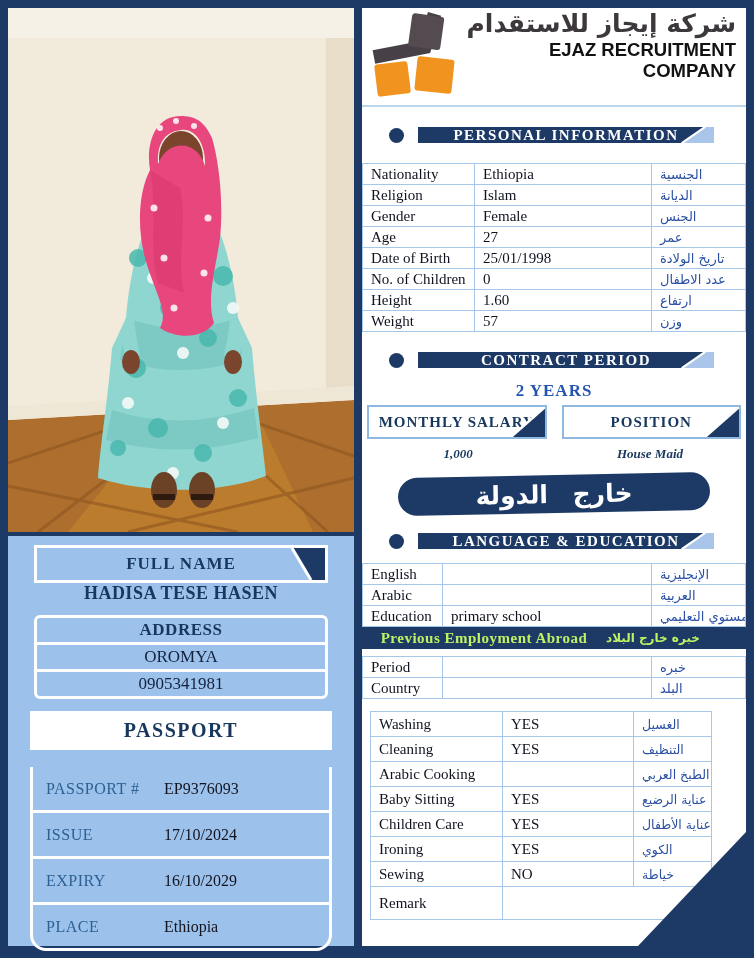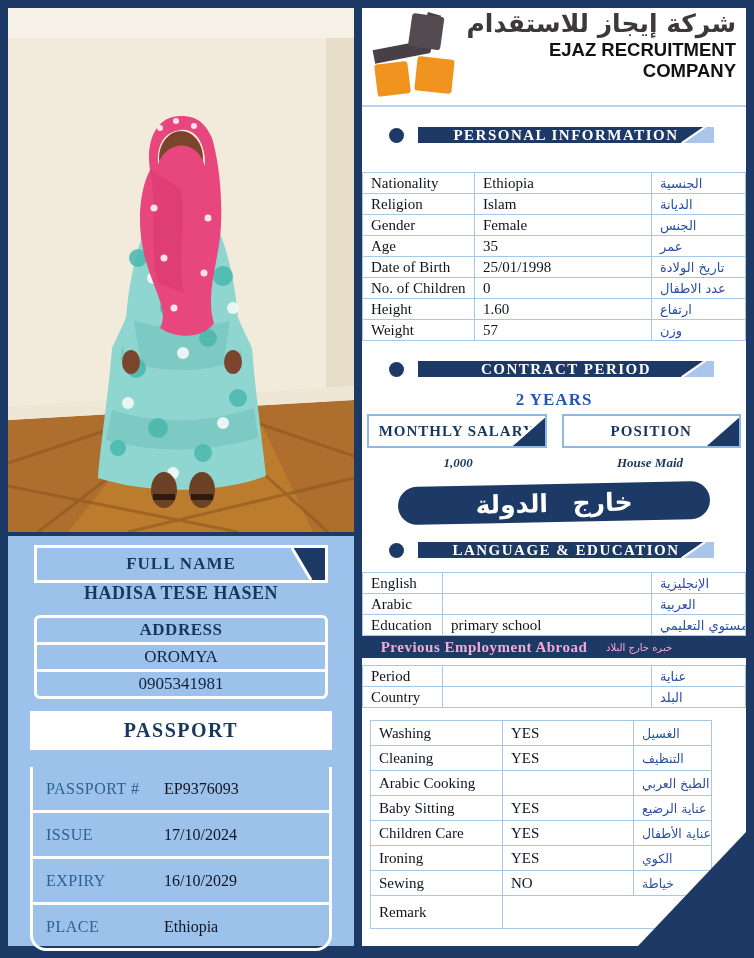--- a/index.html
+++ b/index.html
@@ -34,38 +34,38 @@
   .logo-en{font-family:"Liberation Sans",sans-serif;font-weight:700;font-size:18.5px;color:#121212;}
   .banner-row{display:flex;align-items:center;height:30px;margin:13px 0 0;}
   .bullet{flex:none;width:15px;height:15px;border-radius:50%;background:#1d3a66;margin:0 14px 0 27px;}
   .banner{position:relative;flex:1;margin-right:32px;background:#1d3a66;height:16px;
         display:flex;align-items:center;justify-content:center;}
   .banner-label{color:#fff;font-weight:700;font-size:15px;letter-spacing:1.5px;}
   .banner-corner{position:absolute;right:0;top:0;height:100%;width:46px;}
   table.tbl{width:100%;border-collapse:collapse;table-layout:fixed;}
   .tbl td{border:1px solid #a6c8e8;height:20px;padding:0 8px;font-size:15px;color:#10131f;overflow:hidden;white-space:nowrap;}
   .tbl td.ar{font-family:"DejaVu Sans",sans-serif;font-size:13px;color:#2b50a3;}
-  .tbl-personal{margin-top:22px;border-radius:24px;}
+  .tbl-personal{margin-top:13px;border-radius:24px;}
   .tbl-personal .c-label{width:112px;} .tbl-personal .c-ar{width:94px;}
   .tbl-lang .c-label{width:80px;} .tbl-lang .c-ar{width:94px;}
   .years{ text-align:center;margin:6px 0 4px;font-weight:700;font-size:17px;color:#2456b0;letter-spacing:1px;}
   .sal-pos-row{display:flex;gap:15px;margin:3px 5px 0;}
   .sp-box{position:relative;flex:1;height:30px;border:2px solid #8fb9e0;background:#fff;
         display:flex;align-items:center;justify-content:center;}
   .sp-label{font-weight:700;font-size:15px;color:#17375d;letter-spacing:1px;}
   .sp-corner{position:absolute;right:0;top:0;height:100%;width:40px;}
   .sp-values{display:flex;margin-top:7px;}
   .sp-values div{flex:1;text-align:center;font-weight:700;font-size:13px;color:#17375d;font-style:italic;}
   .country-pill{margin:13px 36px 0;height:38px;background:#1d3a66;border-radius:21px;
         display:flex;align-items:center;justify-content:center;transform:rotate(-1.2deg);}
   .country-pill span{font-family:"DejaVu Sans",sans-serif;font-weight:700;font-size:25px;color:#fff;word-spacing:16px;}
   .tbl-lang{margin-top:7px;}
-  .emp-bar{display:flex;align-items:center;background:#1d3a66;height:22px;color:#f9a8d4;}
+  .emp-bar{display:flex;align-items:center;background:#1d3a66;height:22px;color:#bef264;}
   .emp-en{flex:1;text-align:center;font-weight:700;font-size:15px;letter-spacing:.5px;}
-  .emp-ar{width:128px;font-family:"DejaVu Sans",sans-serif;font-weight:400;font-size:10px;padding-right:12px;}
+  .emp-ar{width:128px;font-family:"DejaVu Sans",sans-serif;font-weight:700;font-size:12px;padding-right:12px;}
   .skills-wrap{margin:12px 34px 0 8px;}
   .tbl-skills .c-label{width:132px;} .tbl-skills .c-ar{width:78px;}
   .tbl-skills td{height:24px;}
   .tbl-skills td.ar{font-size:12.5px;}
   .remark-cell{height:32px !important;}
   .remark-label{width:66px;}
   .corner-tri{position:absolute;right:0;bottom:0;width:108px;height:114px;background:#1d3a66;
         clip-path:polygon(100% 0,100% 100%,0 100%);}
 </style>
 </head>
@@ -233,21 +233,21 @@
           <td>Islam</td>
           <td class="ar">الديانة</td>
         </tr>
           <tr>
           <td>Gender</td>
           <td>Female</td>
           <td class="ar">الجنس</td>
         </tr>
           <tr>
           <td>Age</td>
-          <td>35</td>
+          <td>27</td>
           <td class="ar">عمر</td>
         </tr>
           <tr>
           <td>Date of Birth</td>
           <td>25/01/1998</td>
           <td class="ar">تاريخ الولادة</td>
         </tr>
           <tr>
           <td>No. of Children</td>
           <td>0</td>
@@ -349,21 +349,21 @@
       <colgroup>
           <col class="c-label">
           <col>
           <col class="c-ar">
         </colgroup>
       <tbody>
 
       <tr>
           <td>Period</td>
           <td></td>
-          <td class="ar">عناية</td>
+          <td class="ar">خبره</td>
         </tr>
           <tr>
           <td>Country</td>
           <td></td>
           <td class="ar">البلد</td>
         </tr>
         </tbody>
     </table>
 
     <div class="skills-wrap">

